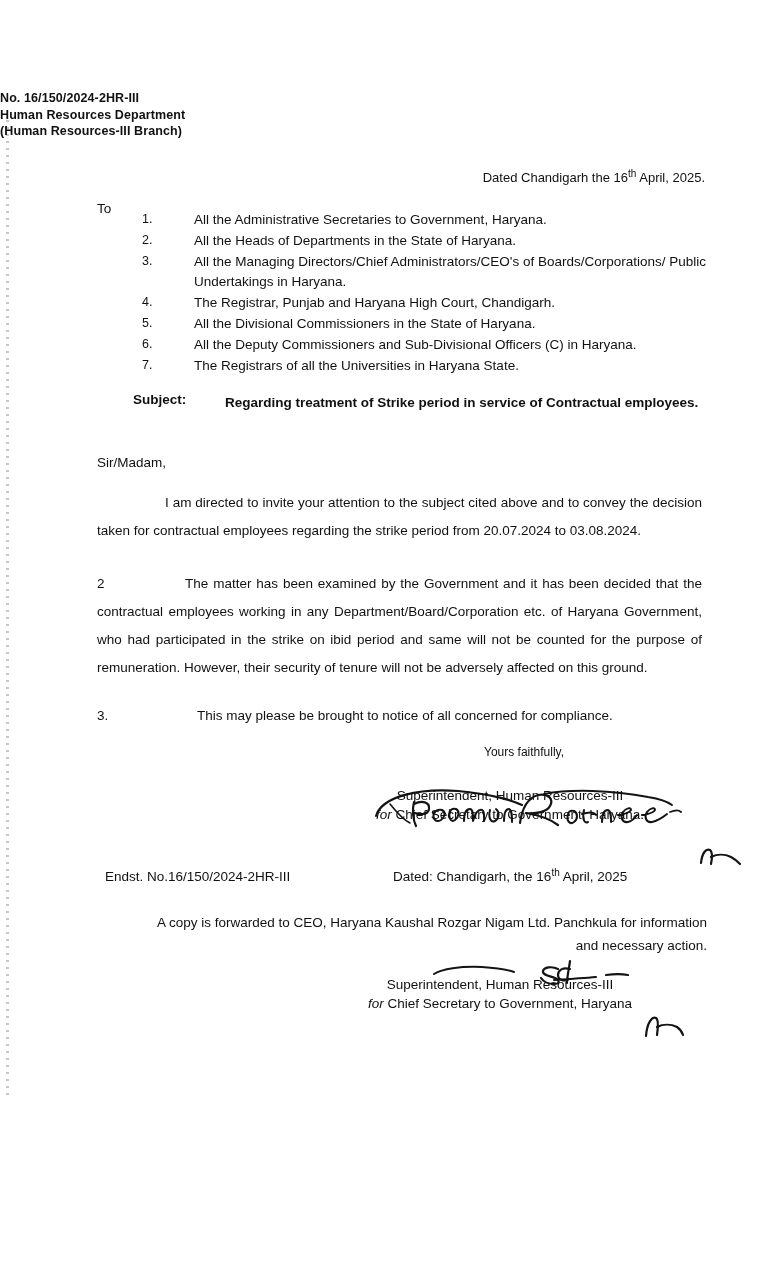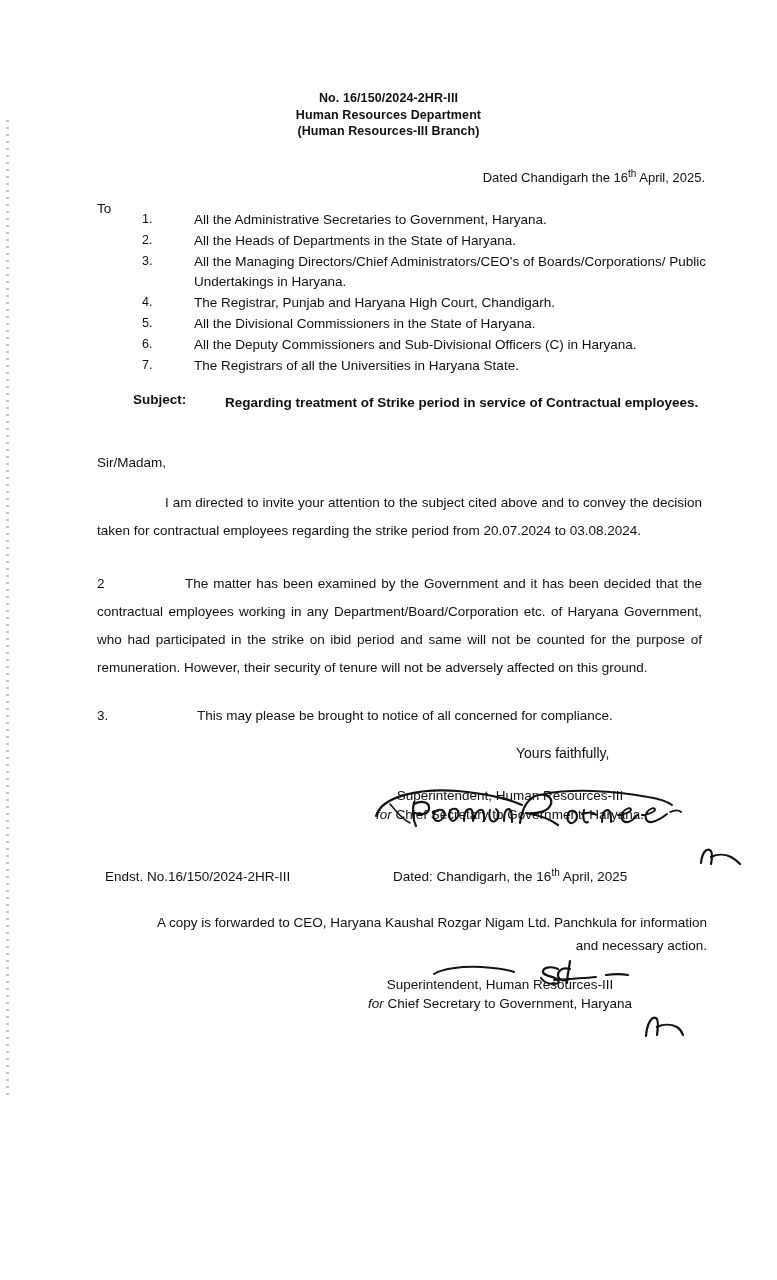--- a/index.html
+++ b/index.html
@@ -39,21 +39,20 @@
     width: 777px;
     height: 1280px;
   }
 
   
   .doc-header {
     position: absolute;
     left: 0;
     top: 90px;
     width: 777px;
-    text-align: center;
     font-weight: bold;
     font-size: 12.5px;
     line-height: 16.5px;
     letter-spacing: 0.1px;
   }
   .doc-header div { white-space: pre; }
 
   
   .dateline {
     position: absolute;
@@ -139,22 +138,21 @@
   .p2 .pgap  { display: inline-block; width: 74px; }
   .p3 { top: 702px; }
   .p3 .pnum { display: inline-block; width: 20px; }
   .p3 .pgap  { display: inline-block; width: 80px; }
 
   
   .yours {
     position: absolute;
     left: 484px;
     top: 745px;
-    font-size: 14px;
-    margin-left: 32px;
+    font-size: 12px;
   }
 
   
   .sig-block-1 {
     position: absolute;
     left: 300px;
     top: 786px;
     width: 420px;
     text-align: center;
     font-size: 13.5px;

